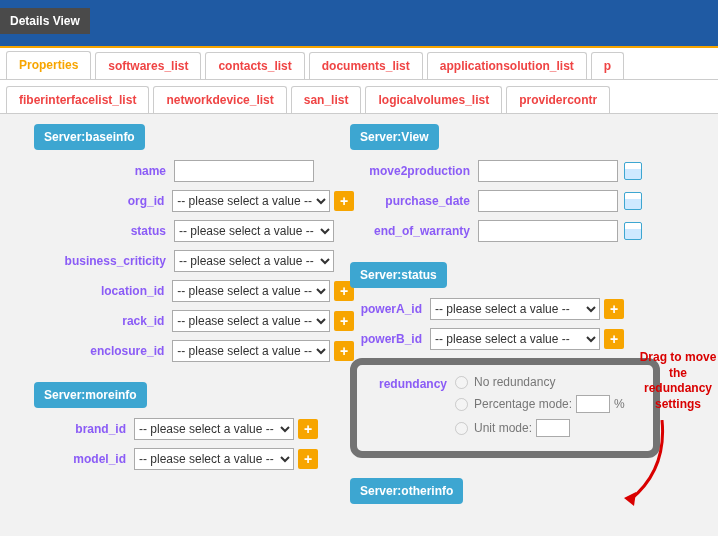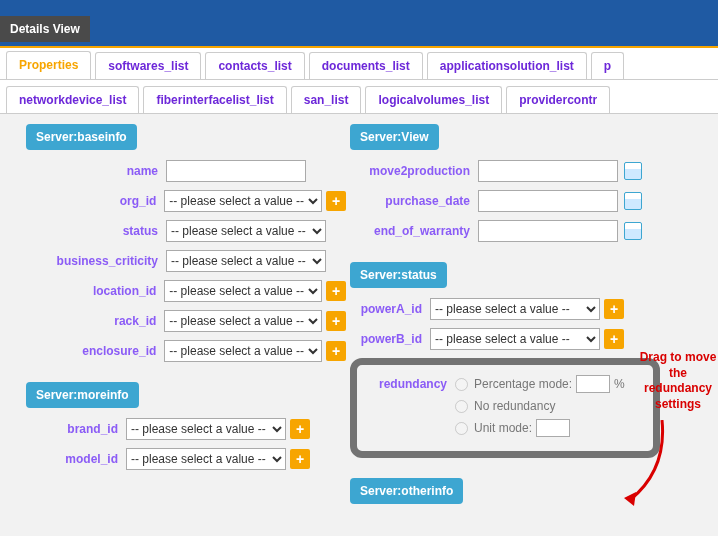--- a/index.html
+++ b/index.html
@@ -1,33 +1,33 @@
 <!DOCTYPE html>
 <html><head>
 <meta charset="utf-8">
 <style>
   * { box-sizing: border-box; margin: 0; padding: 0; font-family: Arial, Helvetica, sans-serif; }
   body { background: #f2f2f2; overflow: hidden; }
   #frame { width: 718px; height: 536px; position: relative; background: #f2f2f2; overflow: hidden; }
 
   
   .bluebar { height: 48px; background: #1f5aa3; position: relative; border-bottom: 2px solid #f7a500;}
-  .details-tab { position: absolute; left: 0; top: 16px; background:#4a4a4a; color:#fff; font-size:12px; font-weight:bold; padding:6px 10px; }
+  .details-tab { position: absolute; left: 0; top: 8px; background:#4a4a4a; color:#fff; font-size:12px; font-weight:bold; padding:6px 10px; }
 
   
   .tabstrip { background:#fff; border-bottom:1px solid #ccc; white-space:nowrap; padding: 0 6px; height:32px; display:flex; align-items:flex-end; overflow:hidden;}
-  .tabstrip .tab { display:inline-block; padding:6px 12px 7px; font-size:12px; font-weight:bold; color:#6d28d9; border:1px solid #ccc; border-bottom:none; margin-right:4px; background:#fff; border-radius:3px 3px 0 0; position:relative; top:1px; cursor:pointer; }
+  .tabstrip .tab { display:inline-block; padding:6px 12px 7px; font-size:12px; font-weight:bold; color:#ef4444; border:1px solid #ccc; border-bottom:none; margin-right:4px; background:#fff; border-radius:3px 3px 0 0; position:relative; top:1px; cursor:pointer; }
   .tabstrip .tab.active { color:#f7a500; border-bottom:1px solid #14532d; }
   .tabstrip.row2 { height:34px; padding-top:4px;}
 
   .canvas { position:relative; padding: 18px; }
 
   
   .col { position:absolute; }
-  .col.left { left: 26px; top: 10px; width: 320px; }
+  .col.left { left: 34px; top: 10px; width: 320px; }
   .col.right { left: 350px; top: 10px; width: 310px; }
 
   .boxtitle { display:inline-block; background:#3da6d1; color:#fff; font-weight:bold; font-size:12px; padding:6px 10px; border-radius:4px; margin-bottom:6px; cursor:move;}
   .groupbox { margin-bottom: 20px; }
   .fields { padding-top: 4px; }
 
   .fieldrow { display:flex; align-items:center; margin-bottom:8px; }
   .flabel { width:140px; text-align:right; padding-right:8px; font-size:12px; font-weight:bold; color:#8b5cf6; }
   .flabel.narrow { width:100px; }
   .flabel.mid { width:128px;text-align:right; }
@@ -56,22 +56,22 @@
 
   <div class="tabstrip">
     <div class="tab active">Properties</div>
     <div class="tab">softwares_list</div>
     <div class="tab">contacts_list</div>
     <div class="tab">documents_list</div>
     <div class="tab">applicationsolution_list</div>
     <div class="tab">p</div>
   </div>
   <div class="tabstrip row2">
+    <div class="tab">fiberinterfacelist_list</div>
     <div class="tab">networkdevice_list</div>
-    <div class="tab">fiberinterfacelist_list</div>
     <div class="tab">san_list</div>
     <div class="tab">logicalvolumes_list</div>
     <div class="tab">providercontr</div>
   </div>
 
   <div class="canvas">
 
     <div class="col left">
 
       <div class="groupbox">
@@ -165,27 +165,27 @@
             <select class="fsel" style="width:170px"><option>-- please select a value --</option></select>
             <div class="addbtn">+</div>
           </div>
 
           <div class="redbox">
             <div style="display:flex;">
               <div class="flabel" style="width:90px;padding-top:2px">redundancy</div>
               <div style="flex:1">
                 <div class="redopt">
                   <input type="radio" disabled="" style="">
+                  <span>No redundancy</span>
+                </div>
+                <div class="redopt">
+                  <input type="radio" disabled="" style="">
                   <span>Percentage mode:</span>
                   <input class="tinyinput" type="text" style="">
                   <span>%</span>
-                </div>
-                <div class="redopt">
-                  <input type="radio" disabled="" style="">
-                  <span>No redundancy</span>
                 </div>
                 <div class="redopt" style="margin-bottom:0">
                   <input type="radio" disabled="" style="">
                   <span>Unit mode:</span>
                   <input class="tinyinput" type="text" style="">
                 </div>
               </div>
             </div>
           </div>
         </div>

